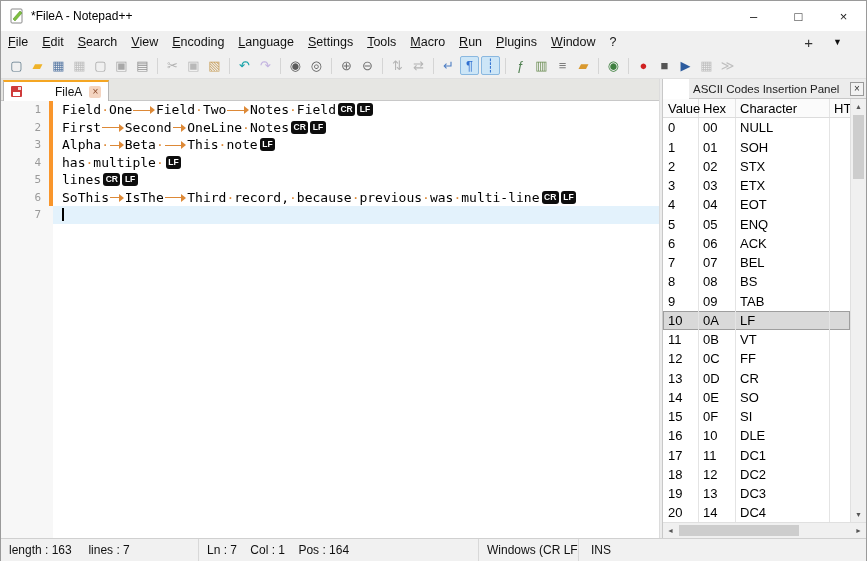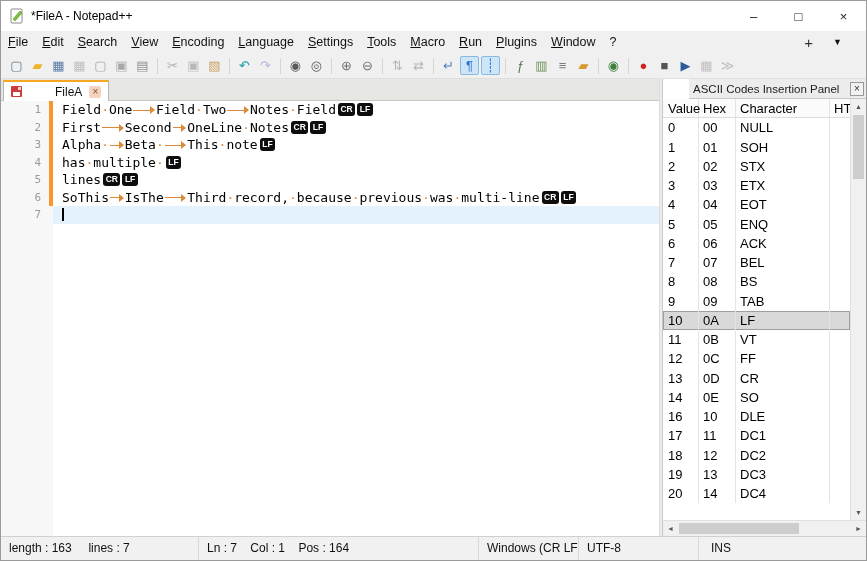--- a/index.html
+++ b/index.html
@@ -350,20 +350,26 @@
                 <span class="c2">CR</span>
                 <span class="c3"></span>
               </div>
               <div class="as-row">
                 <span class="c0">14</span>
                 <span class="c1">0E</span>
                 <span class="c2">SO</span>
                 <span class="c3"></span>
               </div>
               <div class="as-row">
+                <span class="c0">15</span>
+                <span class="c1">0F</span>
+                <span class="c2">SI</span>
+                <span class="c3"></span>
+              </div>
+              <div class="as-row">
                 <span class="c0">16</span>
                 <span class="c1">10</span>
                 <span class="c2">DLE</span>
                 <span class="c3"></span>
               </div>
               <div class="as-row">
                 <span class="c0">17</span>
                 <span class="c1">11</span>
                 <span class="c2">DC1</span>
                 <span class="c3"></span>
@@ -399,16 +405,15 @@
         <div class="hs-thumb"></div>
         <div class="hs-right">►</div>
       </div>
     </div>
   </div>
 
   <div class="statusbar">
     <div class="sb-sec sb-2">length : 163     lines : 7</div>
     <div class="sb-sec sb-3">Ln : 7    Col : 1    Pos : 164</div>
     <div class="sb-sec sb-4">Windows (CR LF)</div>
-    <div class="sb-sec sb-5">UTF-8</div>
     <div class="sb-sec sb-6">INS</div>
   </div>
 </div>
 
 </body></html>

